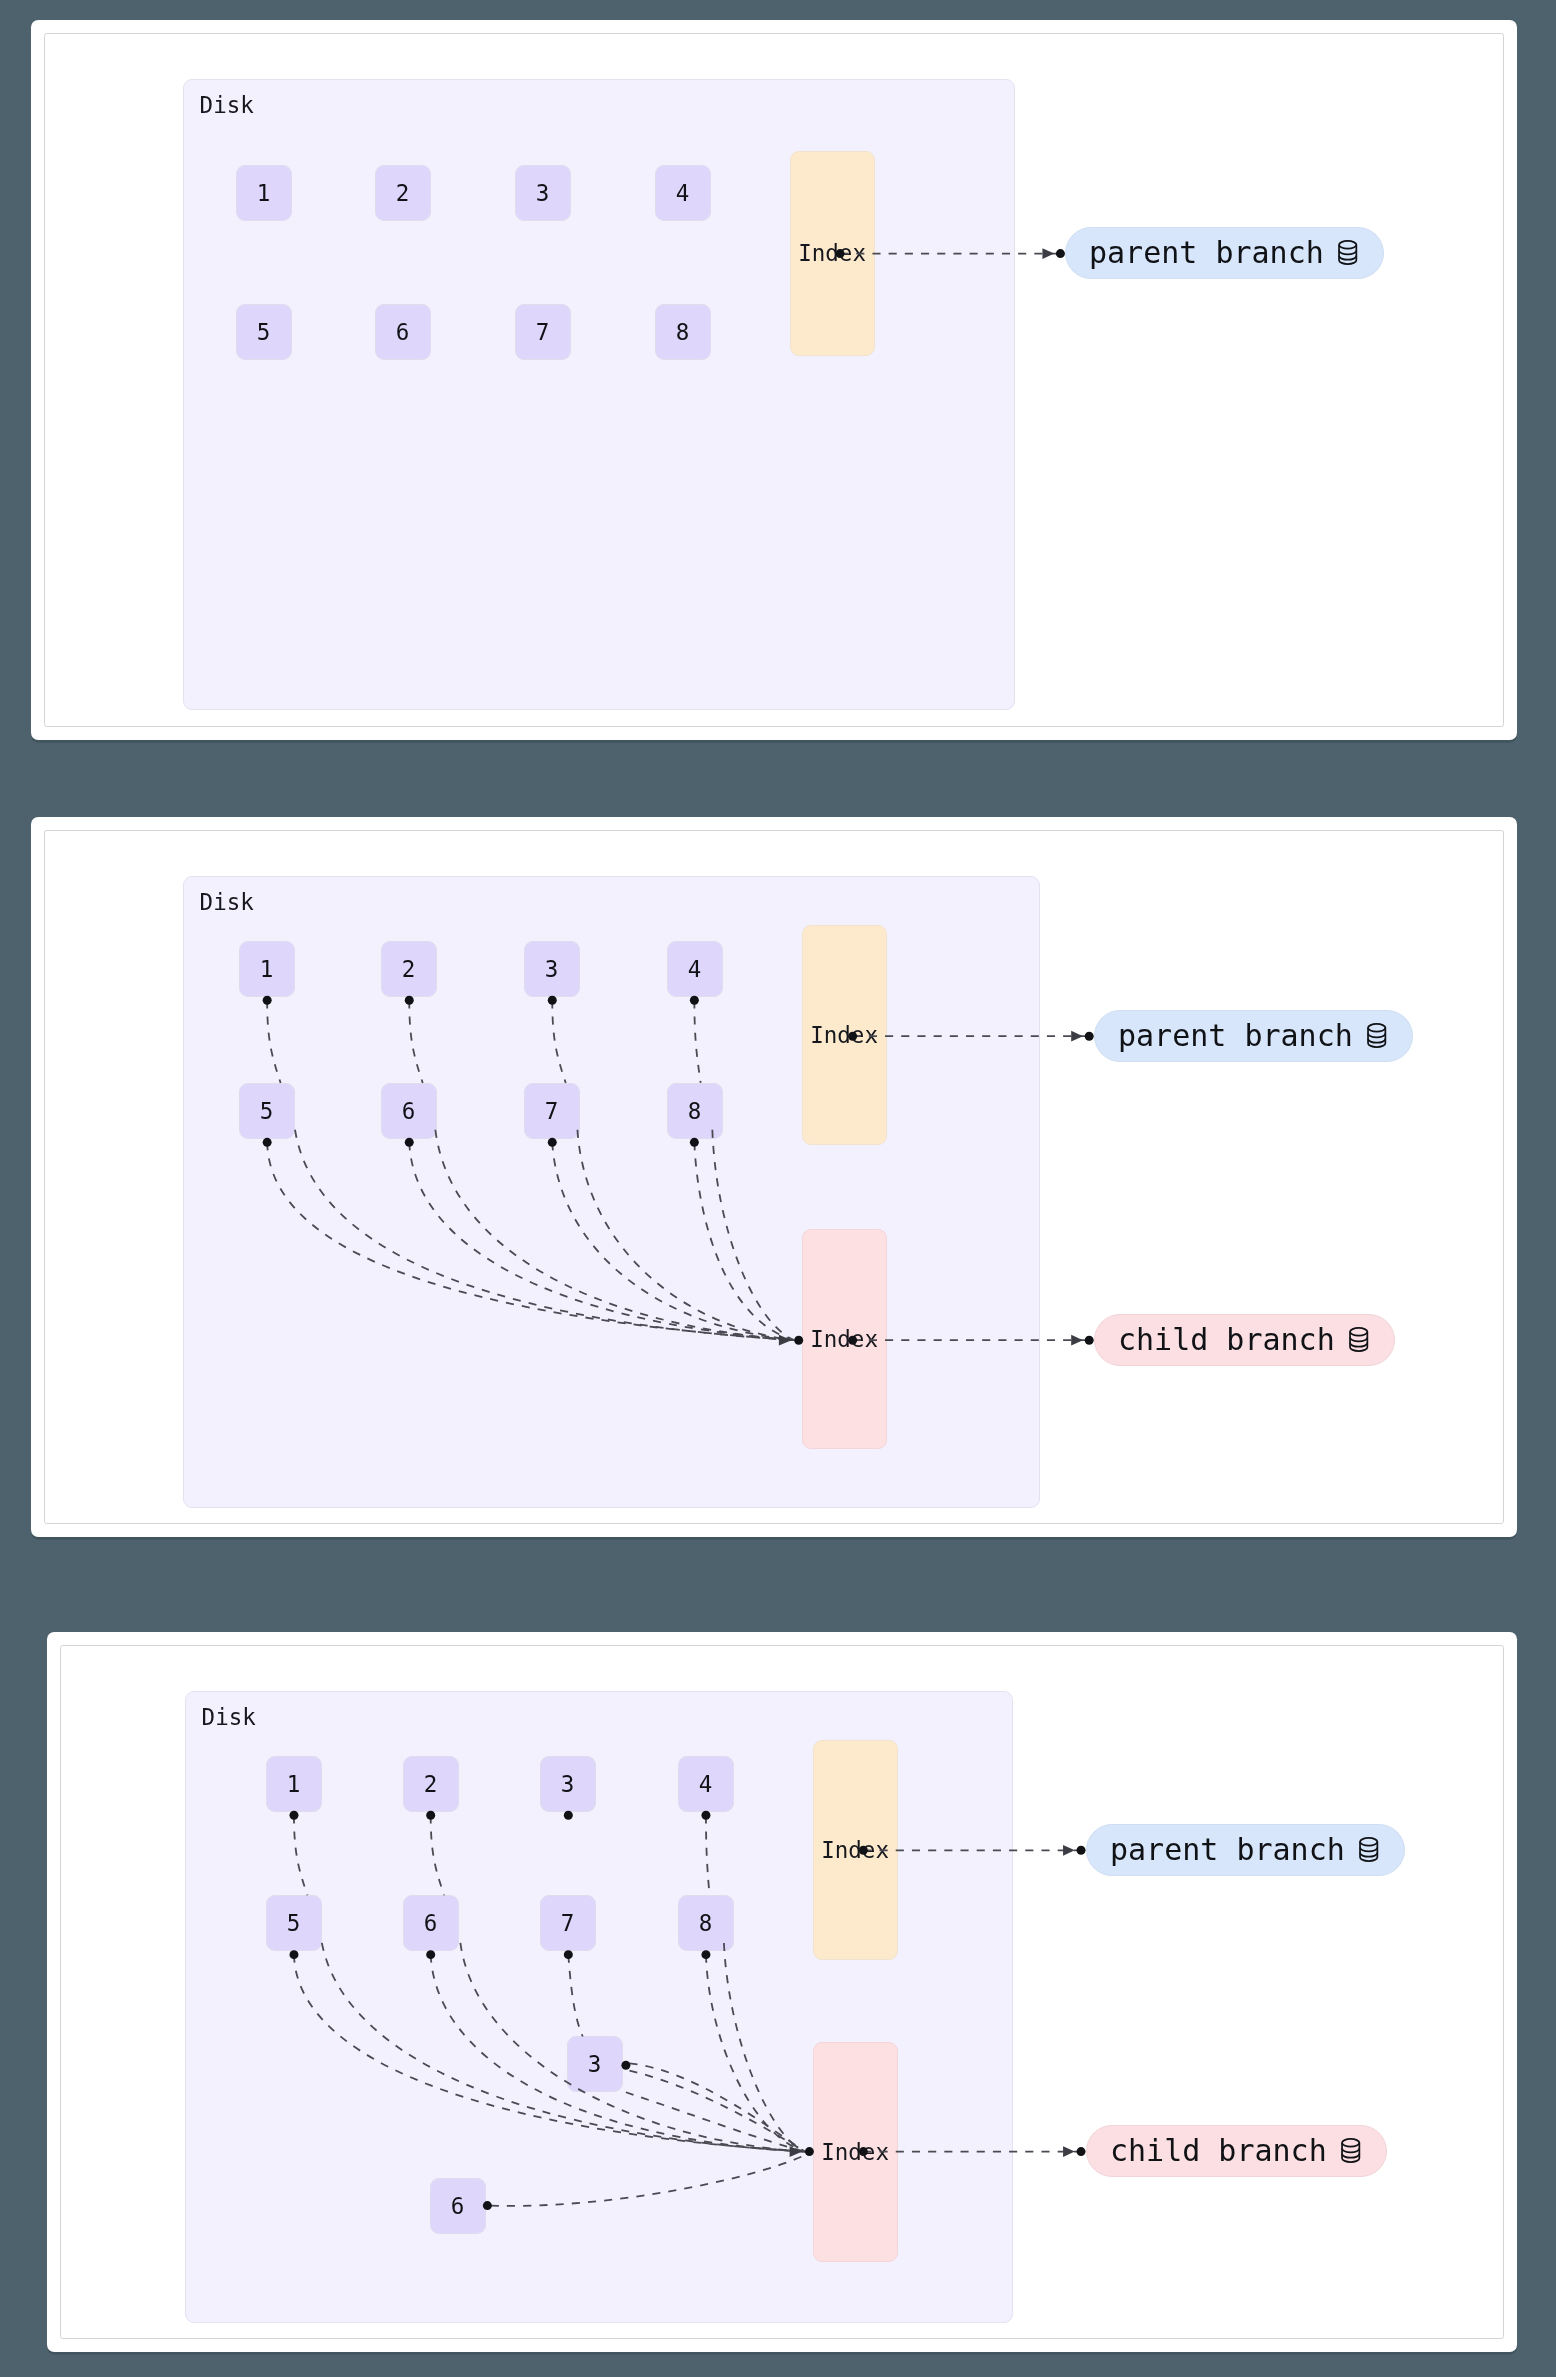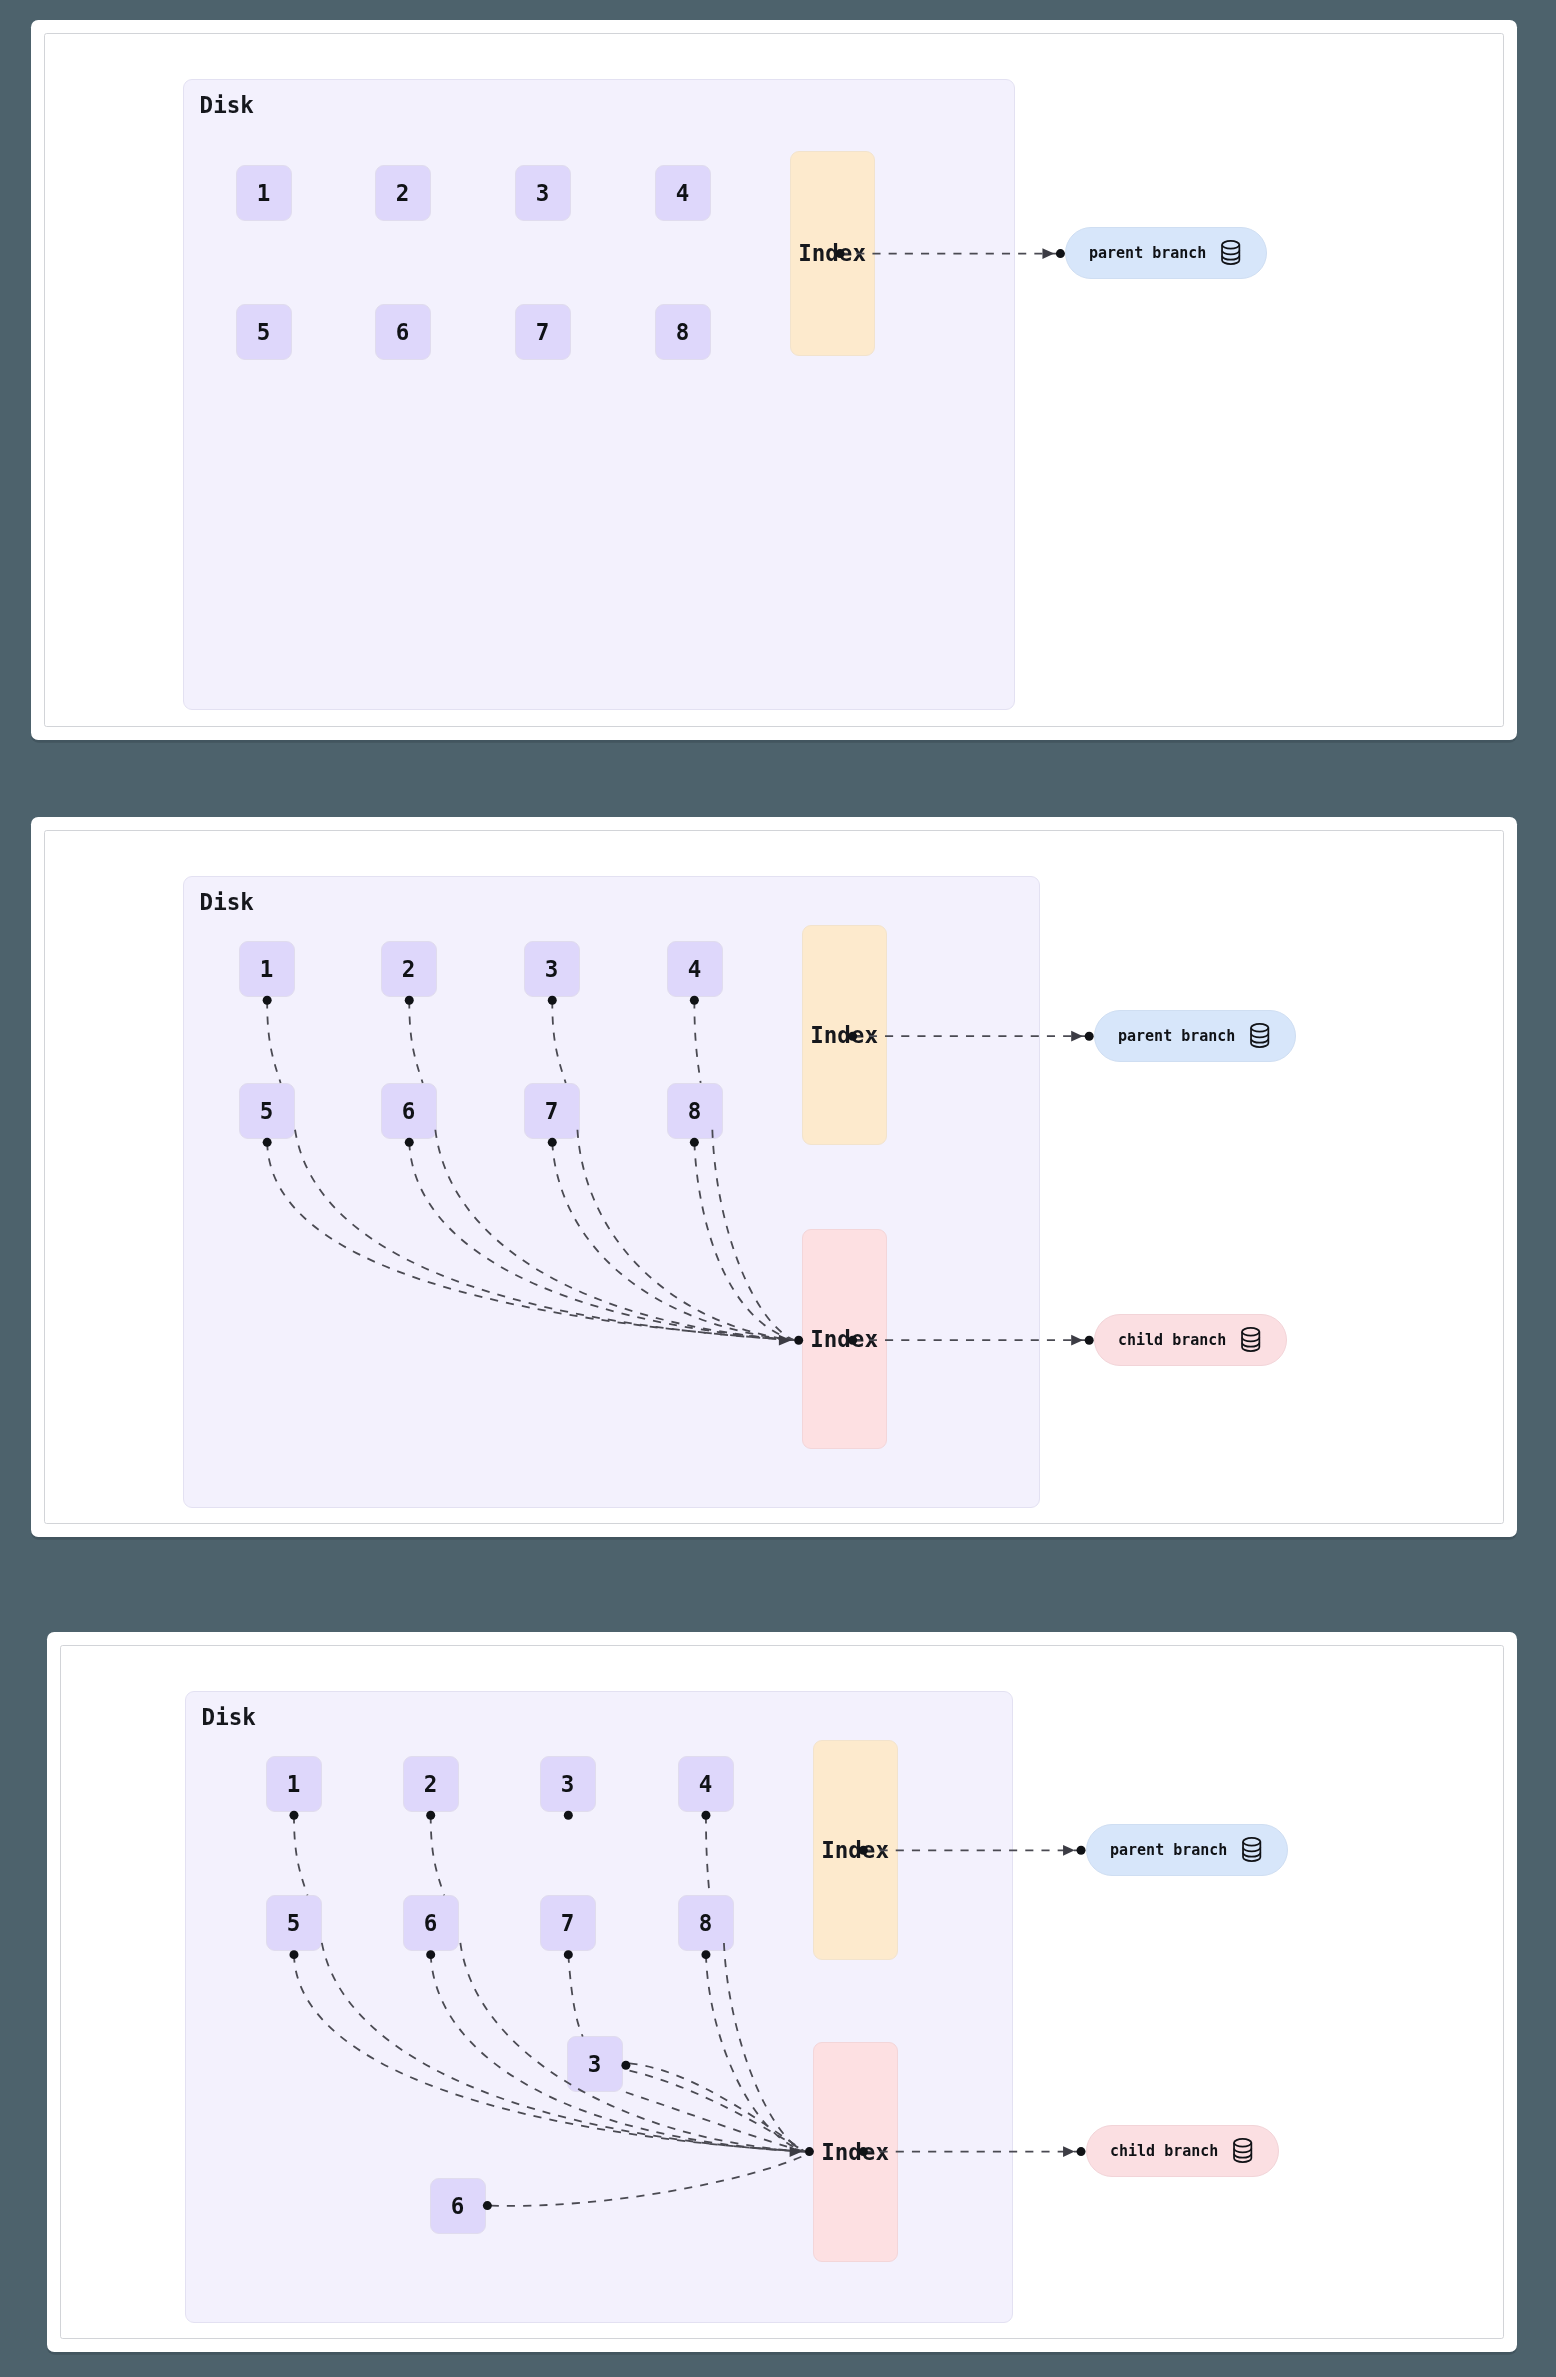--- a/index.html
+++ b/index.html
@@ -11,21 +11,20 @@
     width: 1556px;
     height: 2377px;
     font-family: "DejaVu Sans Mono", "Liberation Mono", monospace;
     overflow: hidden;
   }
 
   .stage {
     position: relative;
     width: 1556px;
     height: 2377px;
-    font-weight: bold;
   }
 
   
   .panel {
     position: absolute;
     background: #ffffff;
     border-radius: 7.2px;
     box-shadow: 0 2.7px 0 rgba(40,55,62,.28);
     box-sizing: border-box;
   }
@@ -91,21 +90,21 @@
   .pill {
     position: absolute;
     height: 52px;
     border-radius: 26px;
     box-sizing: border-box;
     display: flex;
     align-items: center;
     justify-content: center;
     gap: 12.6px;
     padding: 0 23.4px;
-    font-size: 15px;
+    font-size: 30px;
     color: #101216;
     white-space: nowrap;
   }
   .pill.parent { background: #d7e6fa; border: 0.9px solid #cfdef2; }
   .pill.child  { background: #fbdfe2; border: 0.9px solid #f2d4d8; }
   .pill .db-icon { display: flex; align-items: center; }
 
   
   .edges {
     position: absolute;

